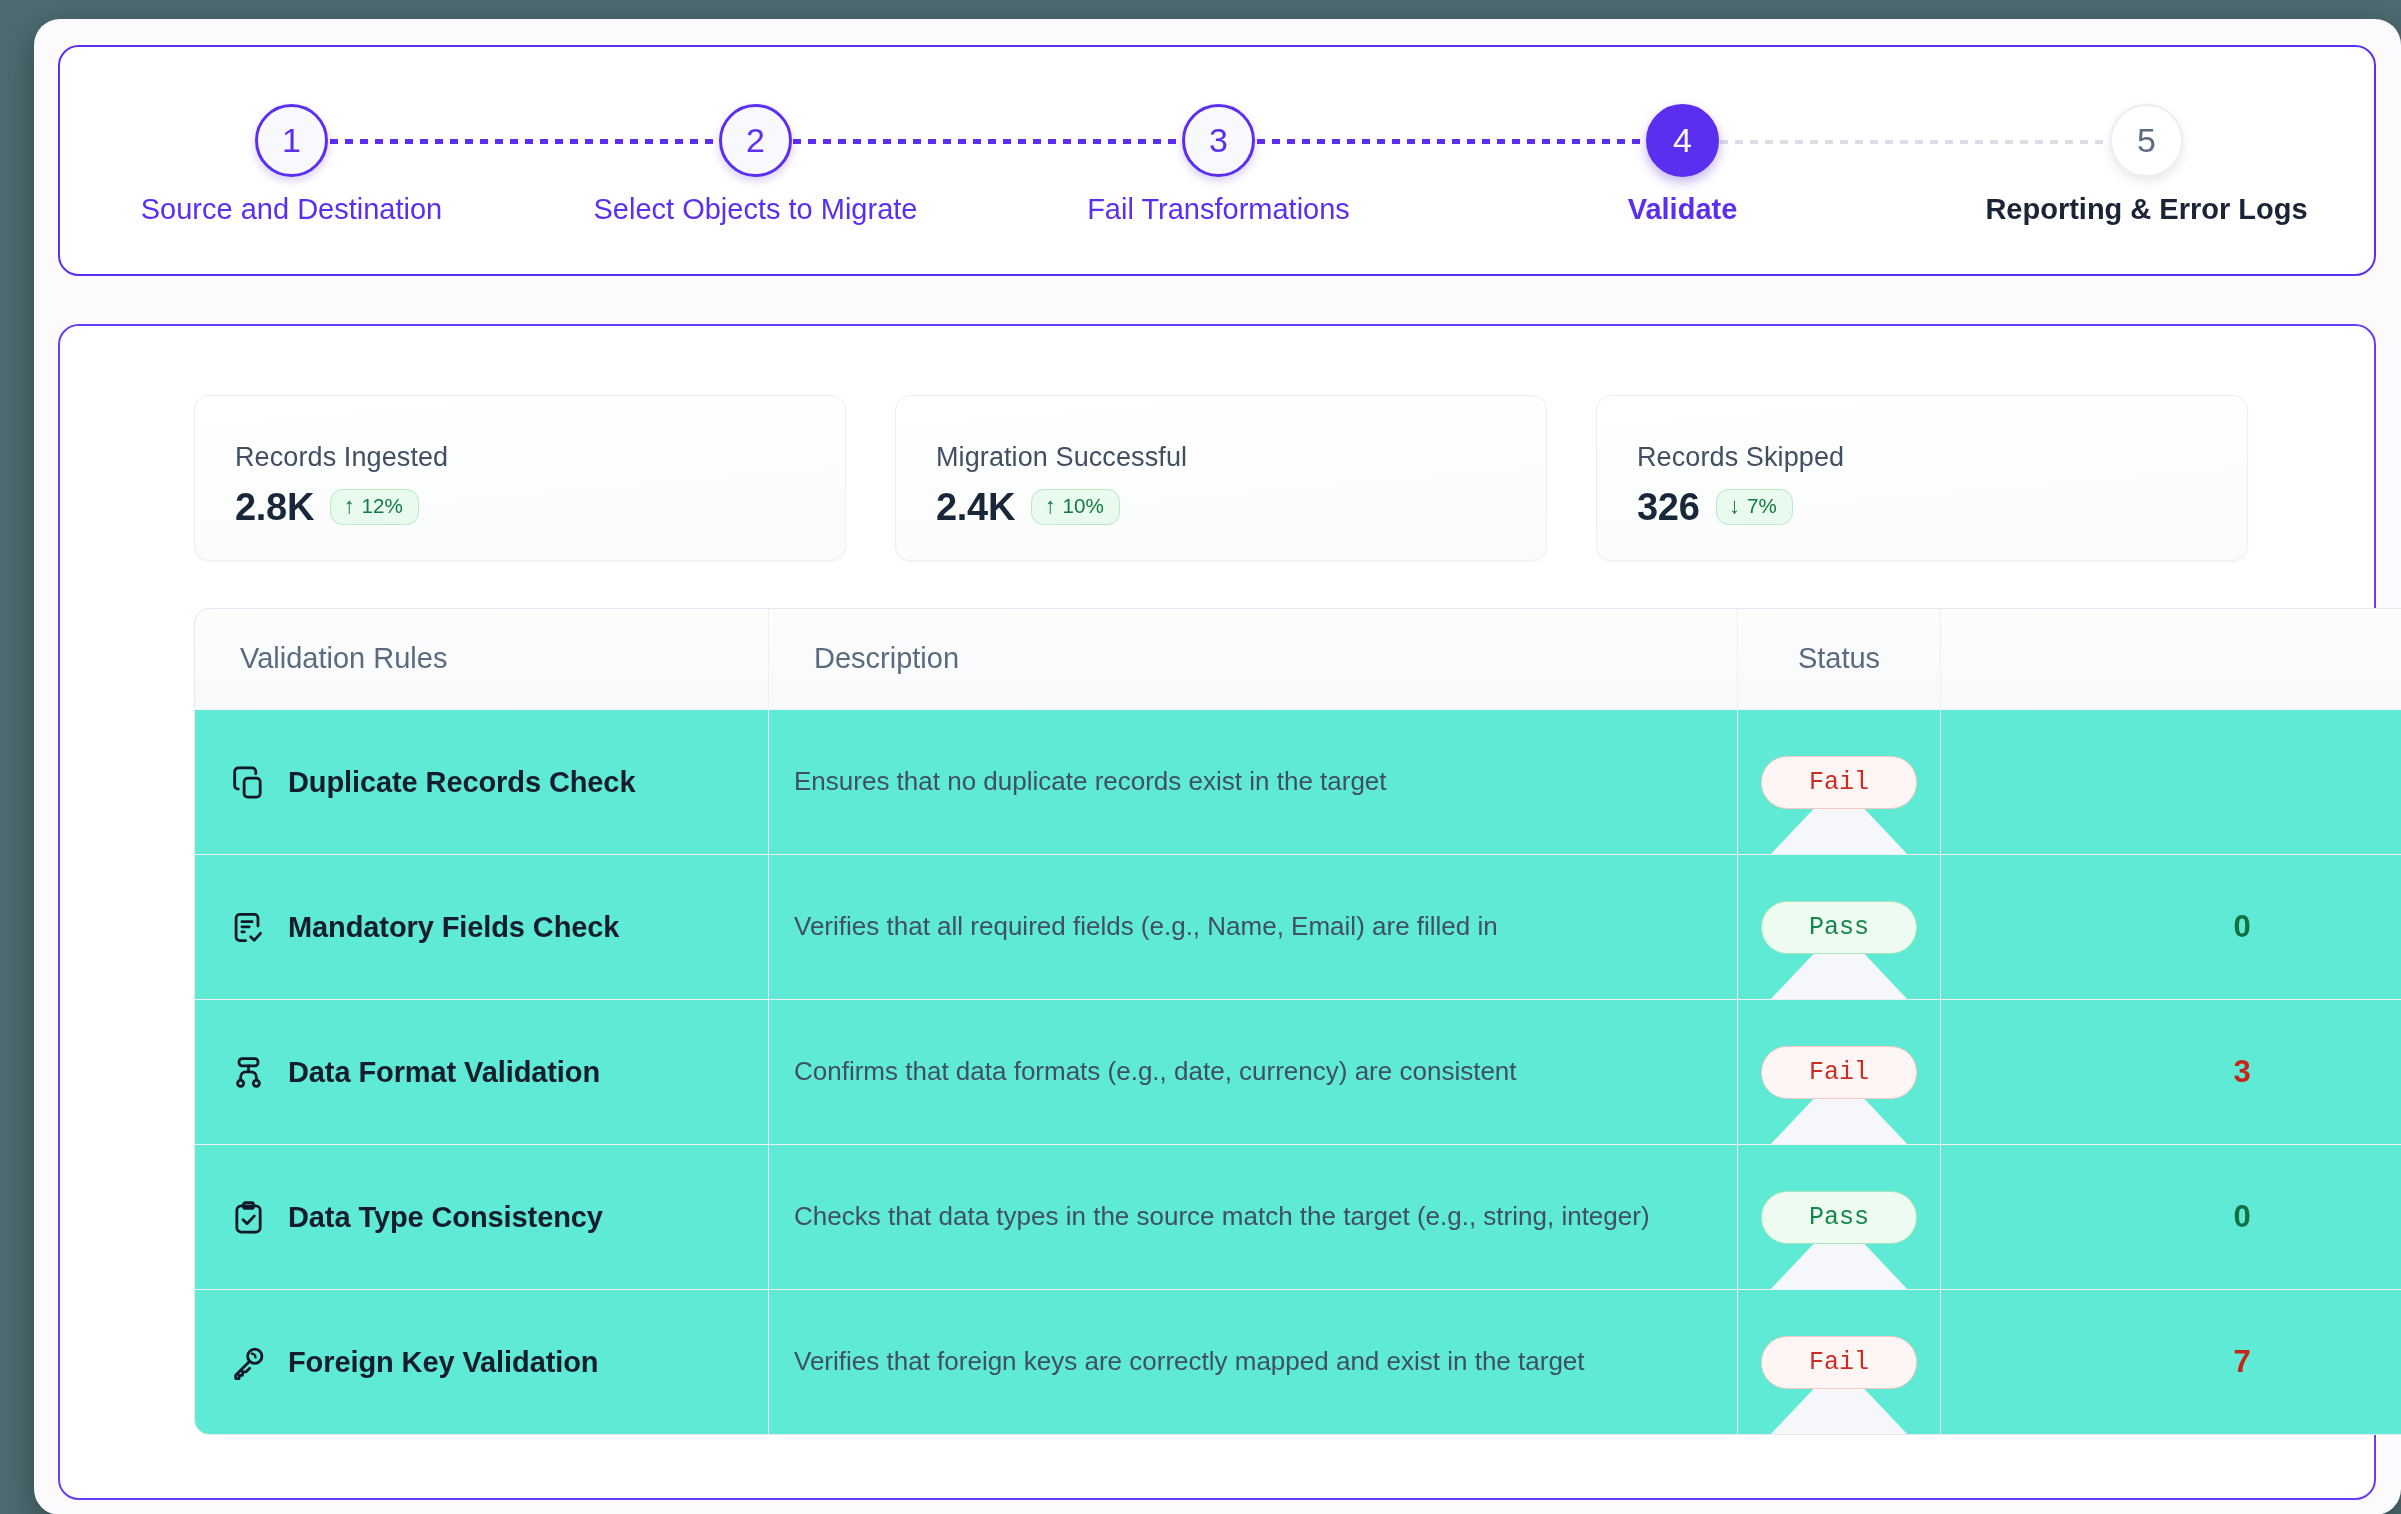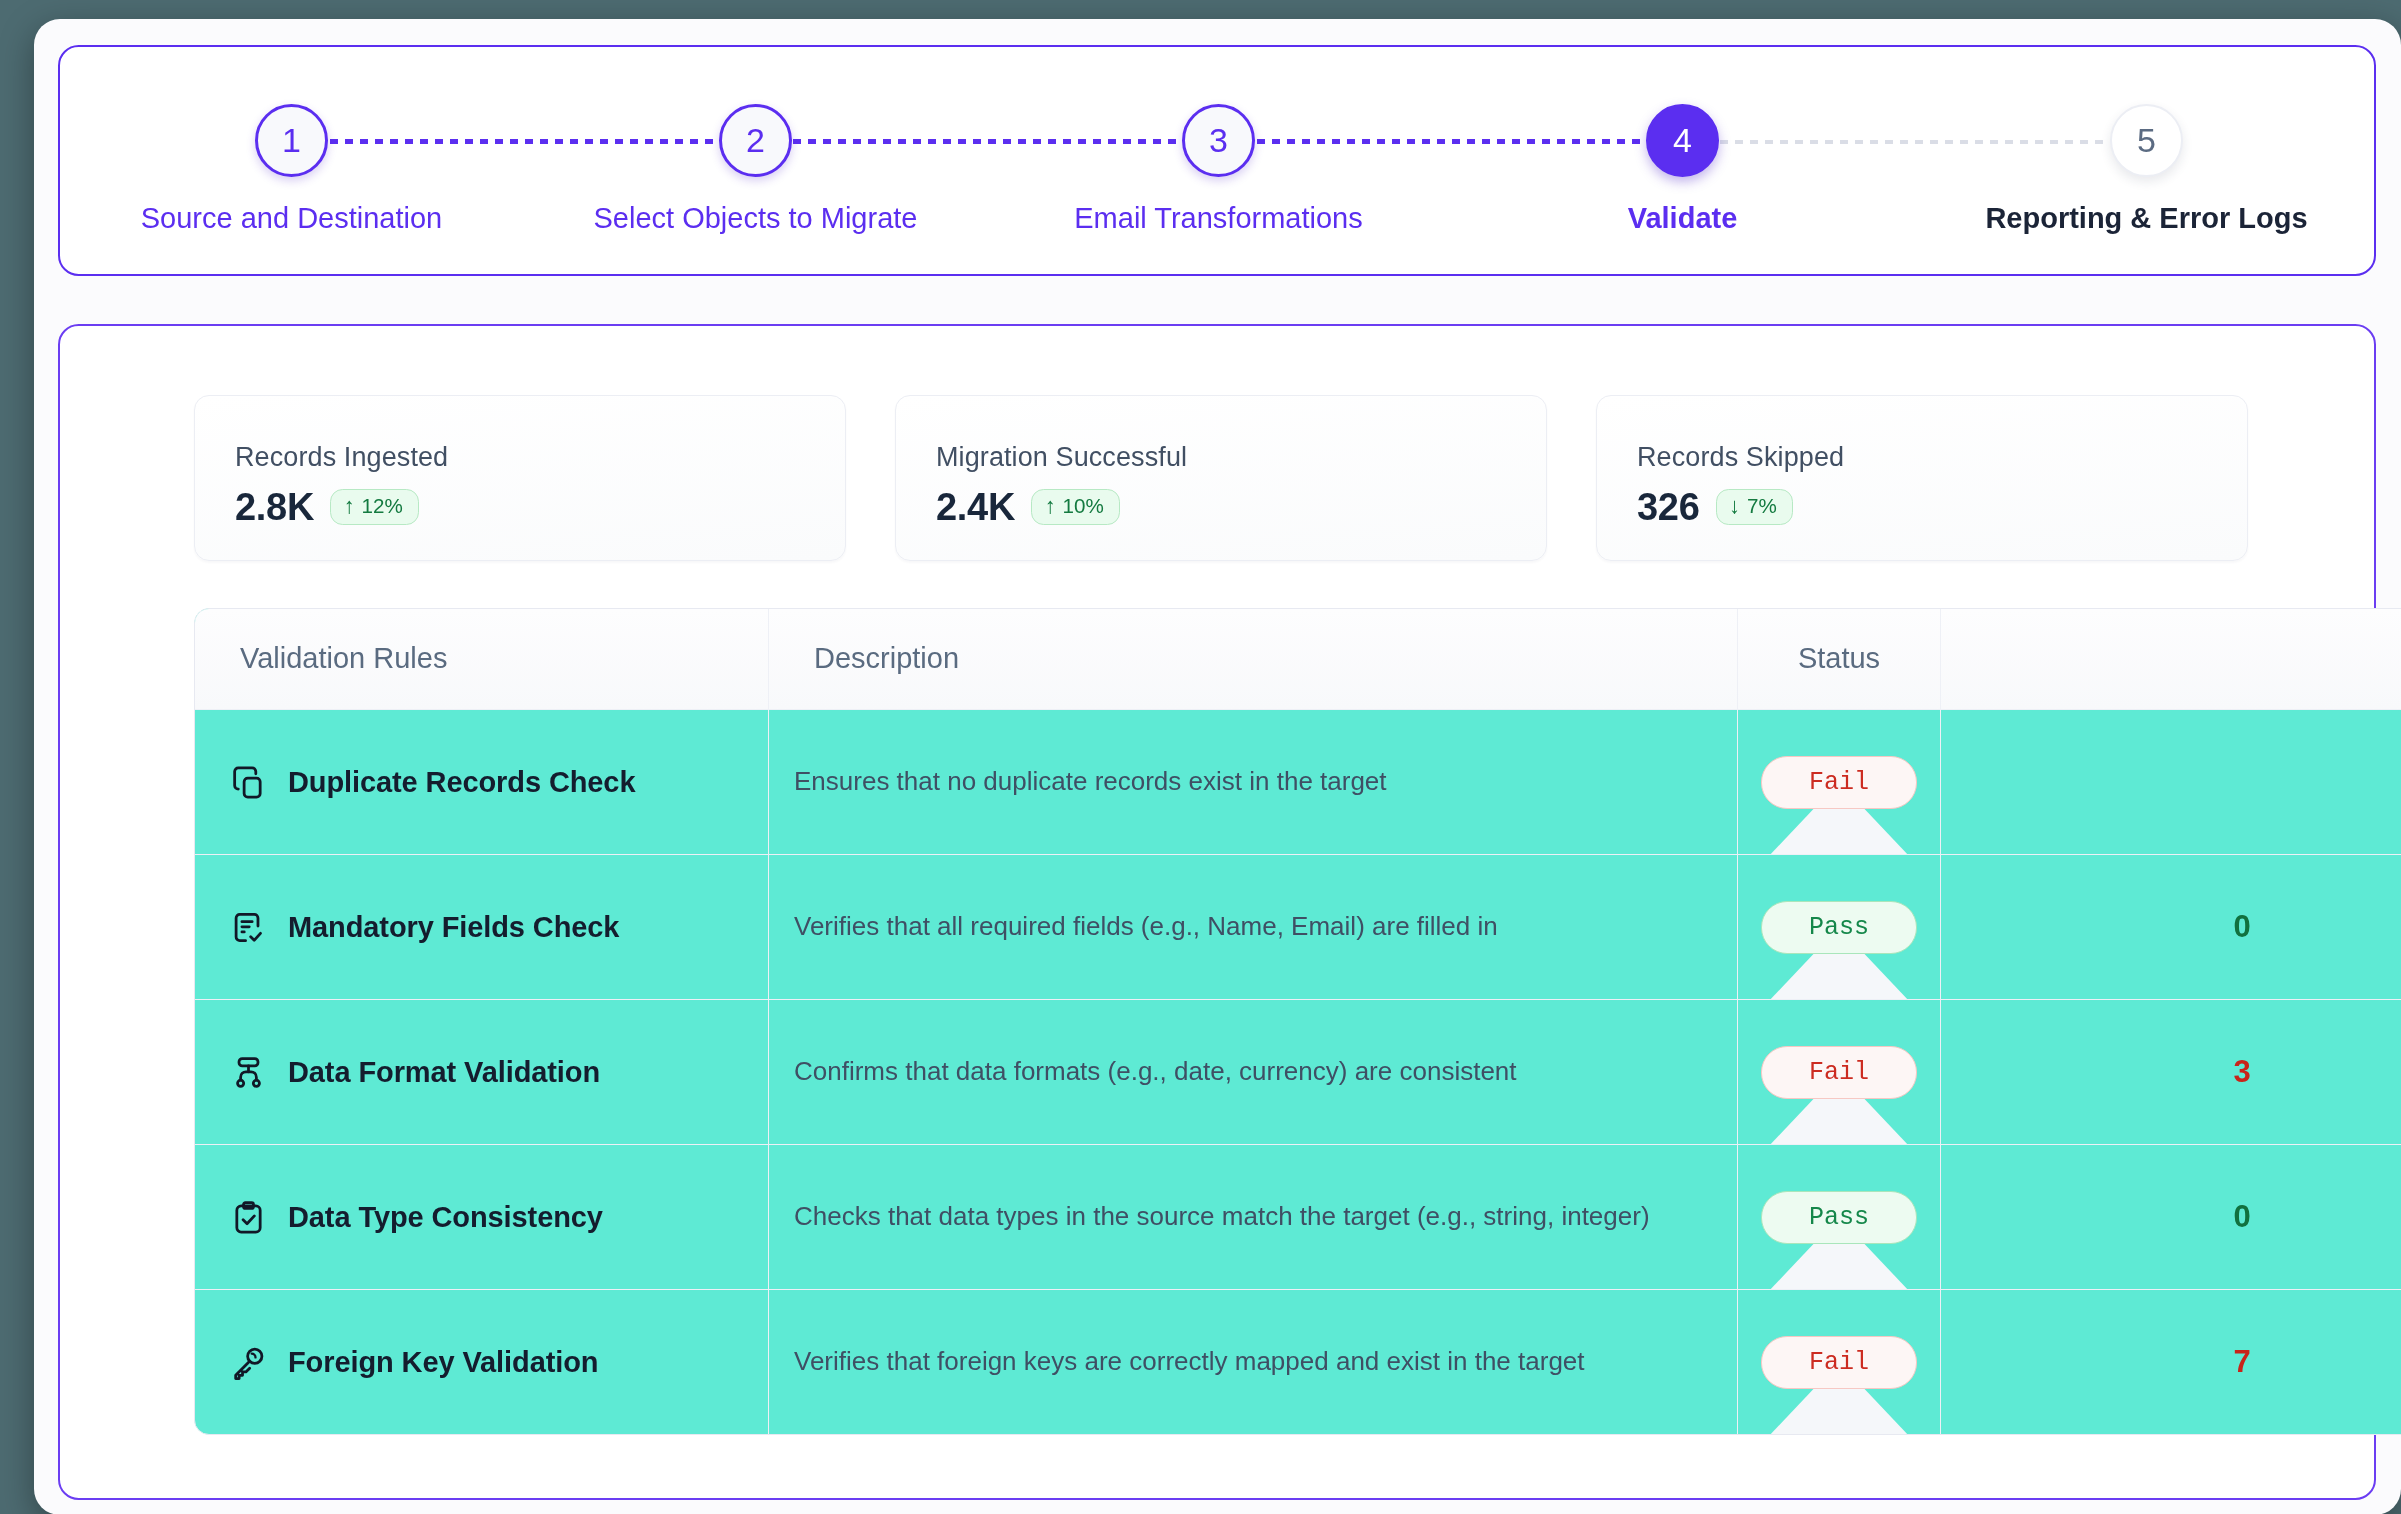--- a/index.html
+++ b/index.html
@@ -78,21 +78,21 @@
   }
 
   .step-circle.todo {
     background: #ffffff;
     border: 2.3px solid #eceef4;
     color: #5b6b82;
     box-shadow: 0 4.6px 10.3px rgba(30,40,70,0.10);
   }
 
   .step-label {
-    margin-top: 26px;
+    margin-top: 17px;
     font-size: 29px;
     line-height: 1.1;
     white-space: nowrap;
   }
   .step-label.done   { color: #5b2ef0; font-weight: 400; }
   .step-label.active { color: #5b2ef0; font-weight: 700; }
   .step-label.todo   { color: #1b2437; font-weight: 700; }
 
   .connector {
     position: absolute;
@@ -314,21 +314,21 @@
         <div class="step" style="left: 60px;">
           <div class="step-circle done">1</div>
           <div class="step-label done">Source and Destination</div>
         </div>
         <div class="step" style="left: 524px;">
           <div class="step-circle done">2</div>
           <div class="step-label done">Select Objects to Migrate</div>
         </div>
         <div class="step" style="left: 987px;">
           <div class="step-circle done">3</div>
-          <div class="step-label done">Email Transformations</div>
+          <div class="step-label done">Fail Transformations</div>
         </div>
         <div class="step" style="left: 1451px;">
           <div class="step-circle active">4</div>
           <div class="step-label active">Validate</div>
         </div>
         <div class="step" style="left: 1915px;">
           <div class="step-circle todo">5</div>
           <div class="step-label todo">Reporting &amp; Error Logs</div>
         </div>
       </div>

